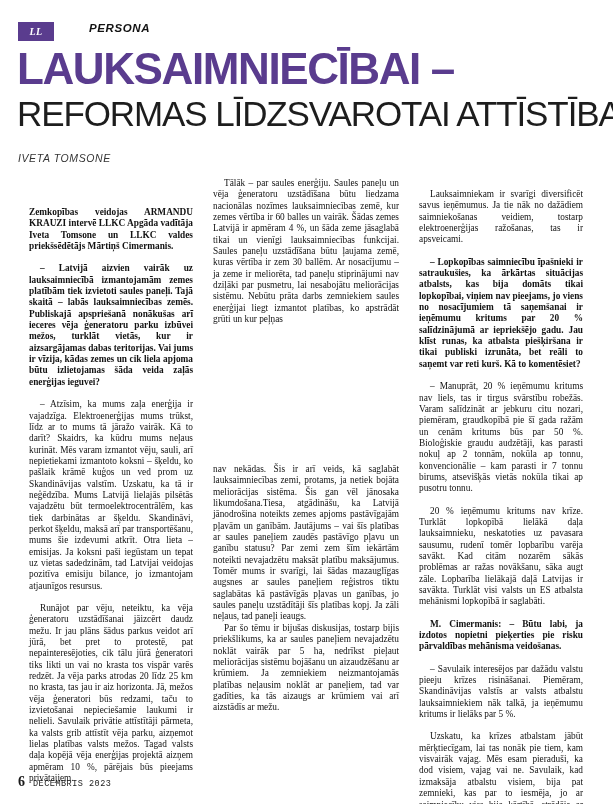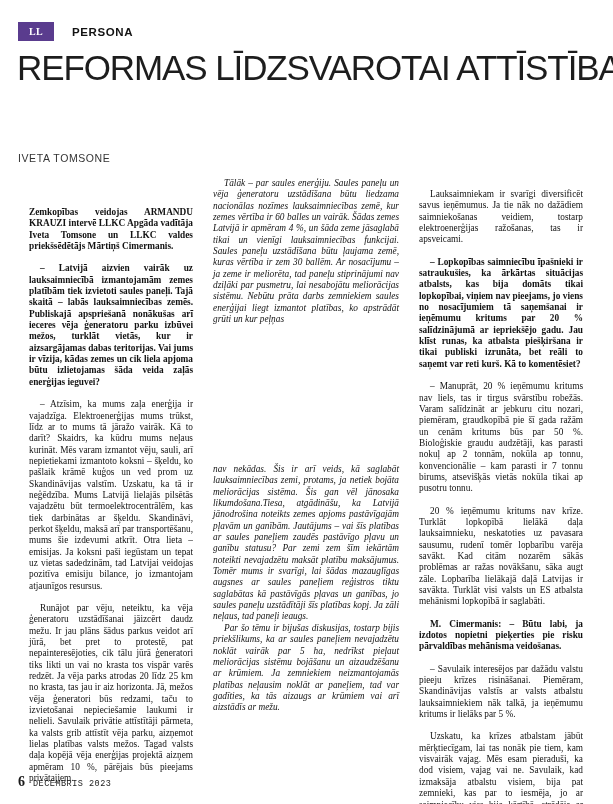--- a/index.html
+++ b/index.html
@@ -16,21 +16,21 @@
     left:0;top:0;
     width:613px;height:804px;
     box-sizing:border-box;
     padding:0;
   }
 
   
   .masthead{
     position:absolute;
     left:18px;top:22px;
-    display:flex;align-items:center;gap:11px;
+    display:flex;gap:28px;font-style:italic;
   }
   .logo-badge{
     width:36px;height:19px;
     background:#5a3c8e;
     display:flex;align-items:center;justify-content:center;
   }
   .logo-badge span{
     color:#ffffff;
     font-family:"Liberation Serif", serif;
     font-weight:bold;
@@ -74,20 +74,21 @@
     color:#1d1d1d;
     white-space:nowrap;
     margin-top:2px;
   }
 
   
   .byline{
     position:absolute;
     left:18px;top:152px;
     font-family:"Liberation Sans", sans-serif;
+    font-style:italic;
     font-size:10.5px;
     letter-spacing:0.6px;
     color:#333333;
   }
 
   
   .col{
     position:absolute;
     top:178px;
     width:186px;
@@ -133,21 +134,21 @@
     left:213px;top:178px;width:186px;
     font-size:9.3px;line-height:11.35px;
     text-align:justify;color:#121212;
   }
   .col2-bot{
     position:absolute;
     left:213px;top:464px;width:186px;
     font-size:9.3px;line-height:11.35px;
     text-align:justify;color:#121212;
   }
-  .col2-top p,.col2-bot p{margin:0;text-indent:11px;font-style:italic;}
+  .col2-top p,.col2-bot p{margin:0;text-indent:11px;}
   .col2-top p.noindent,.col2-bot p.noindent{text-indent:0;}
 
   
   .footer{
     position:absolute;
     left:18px;bottom:14px;
     display:flex;align-items:baseline;gap:8px;
   }
   .folio{
     font-family:"Liberation Serif", serif;
@@ -168,20 +169,21 @@
 <div class="page">
 
   <div class="masthead">
     <div class="logo-badge">
       <span>LL</span>
     </div>
     <div class="section-label">PERSONA</div>
   </div>
 
   <div class="headline">
+    <div class="headline-1"><span>LAUKSAIMNIECĪBAI</span> <span class="dash">–</span></div>
     <div class="headline-2">REFORMAS LĪDZSVAROTAI ATTĪSTĪBAI</div>
   </div>
 
   <div class="byline">IVETA TOMSONE</div>
 
   <div class="col col1">
     <p class="noindent q">Zemkopības veidojas ARMANDU KRAUZI intervē LLKC Apgāda vadītāja Iveta Tomsone un LLKC valdes priekšsēdētājs Mārtiņš Cimermanis.</p>
     <p class="q" style="margin-top:7px;">– Latvijā aizvien vairāk uz lauksaimniecībā izmantojamām zemes platībām tiek izvietoti saules paneļi. Tajā skaitā – labās lauksaimniecības zemēs. Publiskajā apspriešanā nonākušas arī ieceres vēja ģeneratoru parku izbūvei mežos, turklāt vietās, kur ir aizsargājamas dabas teritorijas. Vai jums ir vīzija, kādas zemes un cik liela apjoma būtu izlietojamas šāda veida zaļās enerģijas ieguvei?</p>
     <p>– Atzīsim, ka mums zaļa enerģija ir vajadzīga. Elektroenerģijas mums trūkst, līdz ar to mums tā jāražo vairāk. Kā to darīt? Skaidrs, ka kūdru mums neļaus kurināt. Mēs varam izmantot vēju, sauli, arī nepietiekami izmantoto koksni – šķeldu, ko pašlaik krāmē kuģos un ved prom uz Skandināvijas valstīm. Uzskatu, ka tā ir neģēdzība. Mums Latvijā lielajās pilsētās vajadzētu būt termoelektrocentrālēm, kas tiek darbinātas ar šķeldu. Skandināvi, perkot šķeldu, maksā arī par transportēšanu, mums šie izdevumi atkrīt. Otra lieta – emisijas. Ja koksni paši iegūstam un tepat uz vietas sadedzinām, tad Latvijai veidojas pozitīva emisiju bilance, jo izmantojam atjaunīgos resursus.</p>
     <p>Runājot par vēju, neteiktu, ka vēja ģeneratoru uzstādīšanai jāizcērt daudz mežu. Ir jau plāns šādus parkus veidot arī jūrā, bet pret to protestē, pat nepainteresējoties, cik tālu jūrā ģeneratori tiks likti un vai no krasta tos vispār varēs redzēt. Ja vēja parks atrodas 20 līdz 25 km no krasta, tas jau ir aiz horizonta. Jā, mežos vēja ģeneratori būs redzami, taču to izvietošanai nepieciešamie laukumi ir nelieli. Savulaik privātie attīstītāji pārmeta, ka valsts grib attīstīt vēja parku, aizņemot lielas platības valsts mežos. Tagad valsts daļa kopējā vēja enerģijas projektā aizņem apmēram 10 %, pārējais būs pieejams privātajiem.</p>

